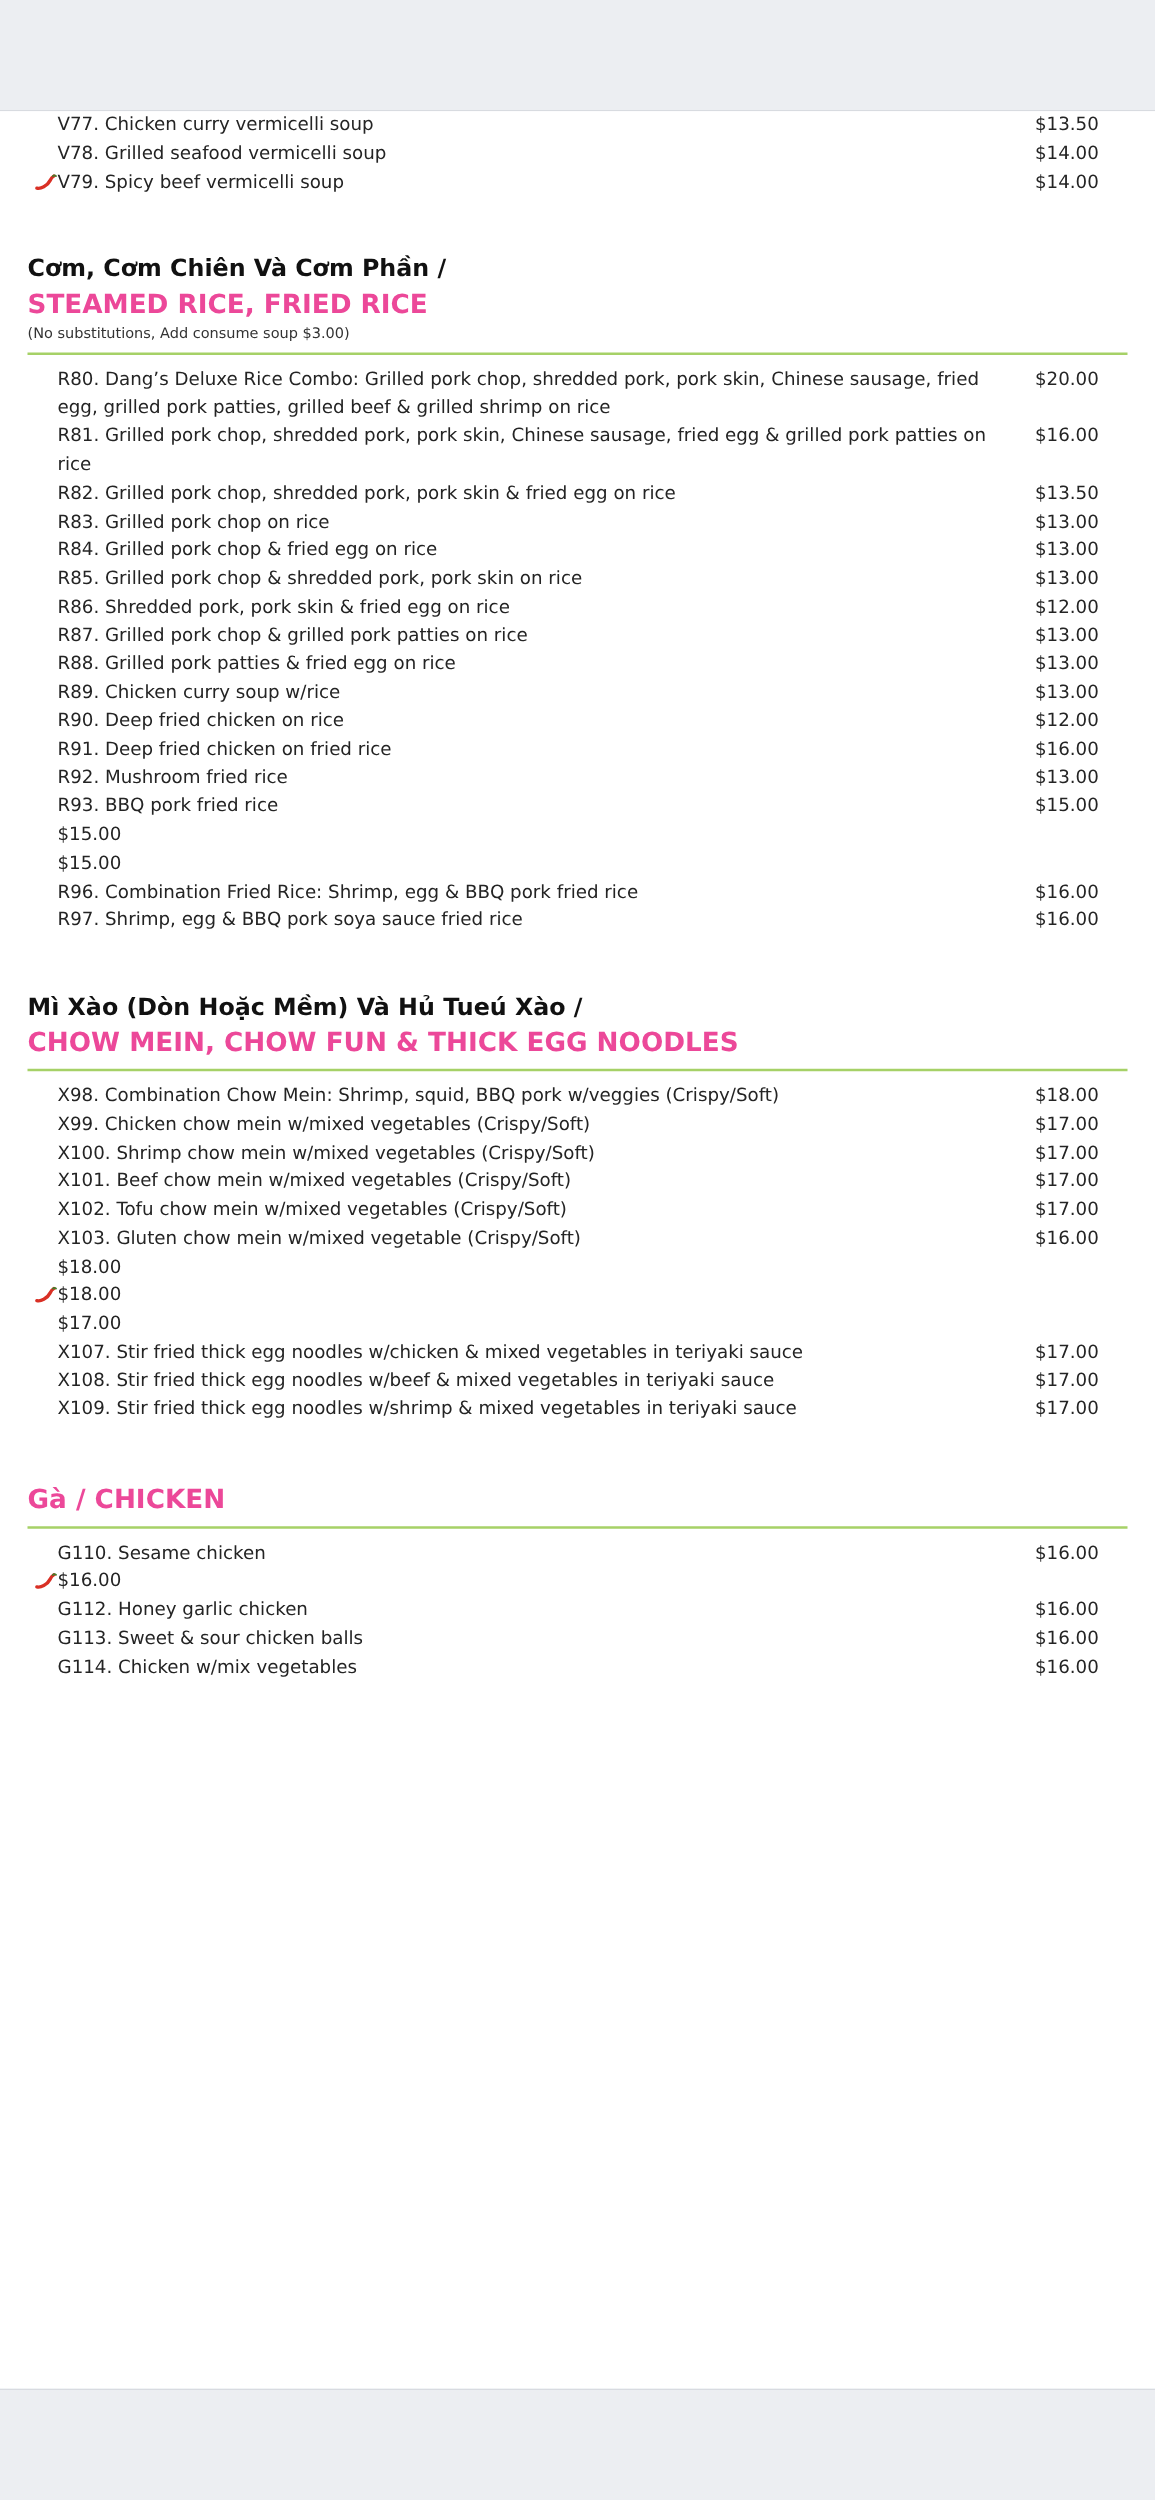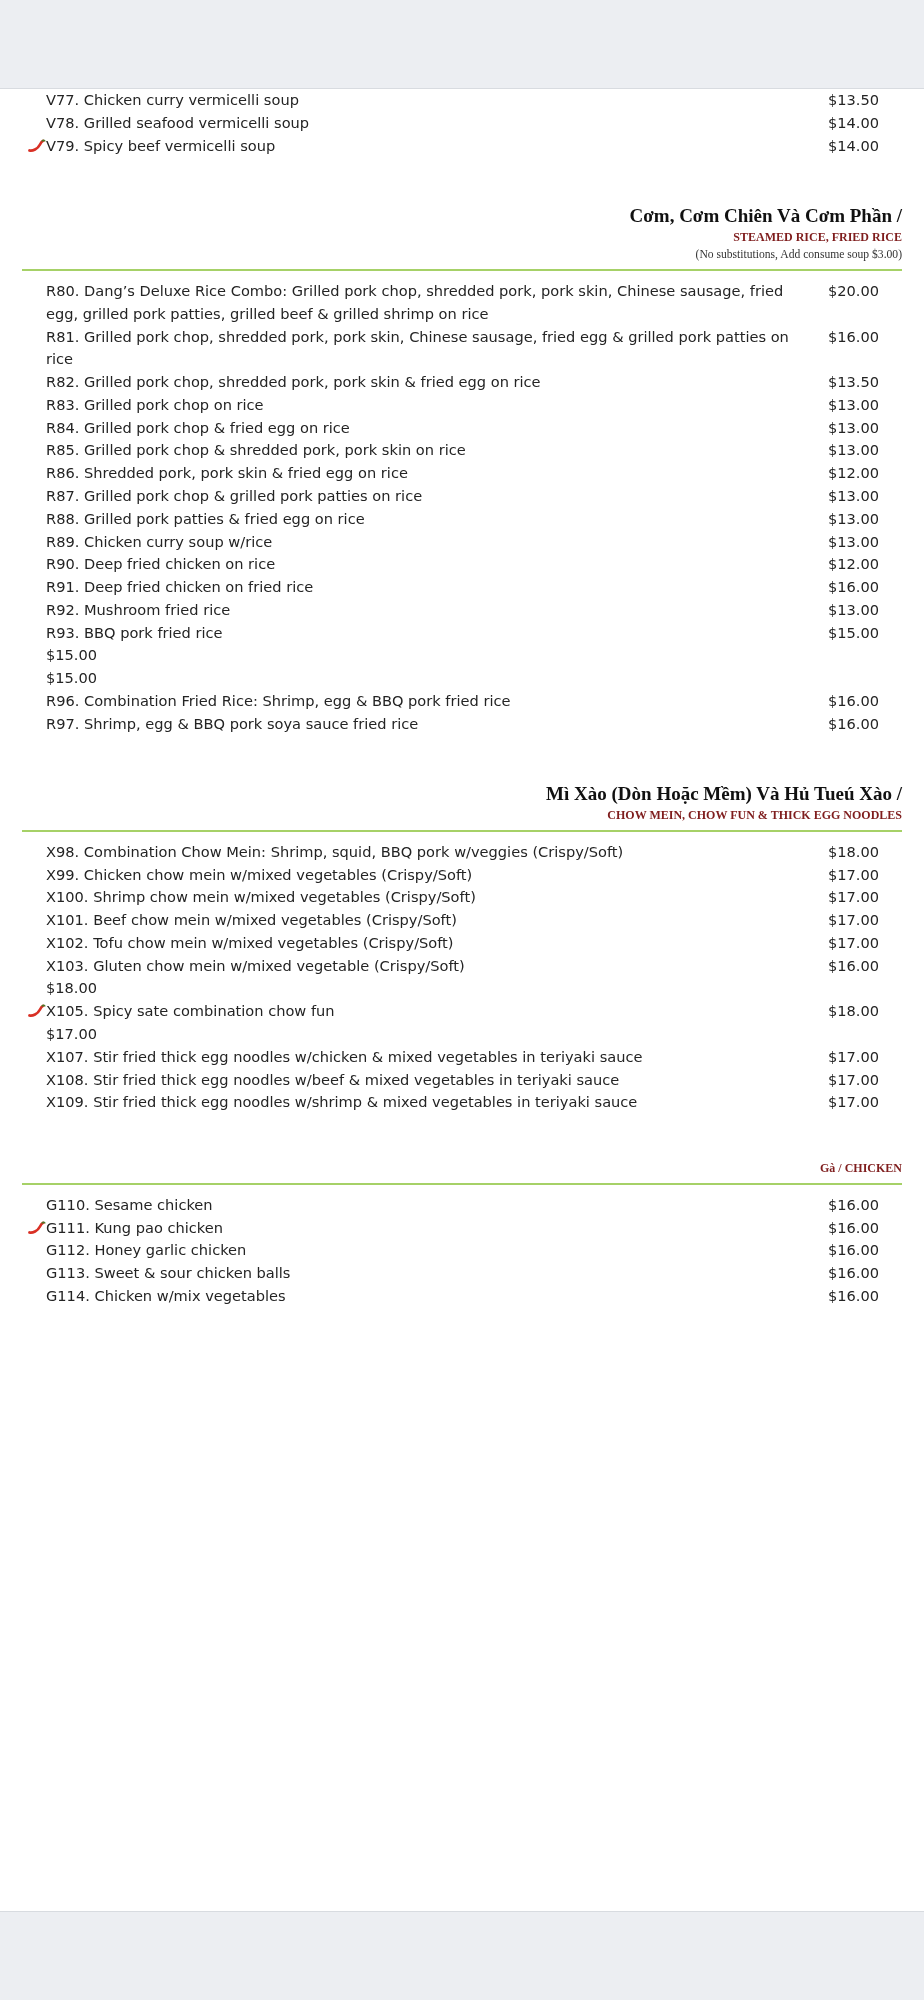--- a/index.html
+++ b/index.html
@@ -76,34 +76,33 @@
     width: 18px;
     height: 16px;
     pointer-events: none;
   }
 
   
   .section {
     margin-top: 0;
   }
   .sect-head {
-    text-align: right;
+    text-align: left;
     margin: 0 0 6px 0;
-    font-family: Liberation Serif, serif;
   }
   .sect-head .vn {
     font-size: 19px;
     font-weight: bold;
     color: #111;
     line-height: 1.35;
   }
   .sect-head .en {
-    font-size: 12px;
+    font-size: 21px;
     font-weight: bold;
-    color: #7f1d1d;
+    color: #ec4899;
     line-height: 1.4;
   }
   .sect-head .note {
     font-size: 11.6px;
     color: #333;
     font-weight: normal;
     line-height: 1.5;
     margin-top: 0;
   }
   .rule {
@@ -257,21 +256,20 @@
                 <span class="price">$16.00</span>
               </li>
               <li class="row">
                 <span class="price">$18.00</span>
               </li>
               <li class="row">
                 <svg class="chili" viewBox="0 0 24 20">
                   <path d="M2 16 C6 17 13 14 16 8 C17.5 5 18.5 4 20 3.2" fill="none" stroke="#d93025" stroke-width="3.6" stroke-linecap="round"></path>
                   <path d="M19 3.4 C20 2 21.6 2.2 22.4 3.2" fill="none" stroke="#4a7a2a" stroke-width="2" stroke-linecap="round"></path>
                 </svg>
-                <span class="name">X105. Spicy sate combination chow fun</span>
                 <span class="price">$18.00</span>
               </li>
               <li class="row">
                 <span class="price">$17.00</span>
               </li>
               <li class="row">
                 <span class="name">X107. Stir fried thick egg noodles w/chicken &amp; mixed vegetables in teriyaki sauce</span>
                 <span class="price">$17.00</span>
               </li>
               <li class="row">
@@ -293,21 +291,20 @@
             <ul class="items">
               <li class="row">
                 <span class="name">G110. Sesame chicken</span>
                 <span class="price">$16.00</span>
               </li>
               <li class="row">
                 <svg class="chili" viewBox="0 0 24 20">
                   <path d="M2 16 C6 17 13 14 16 8 C17.5 5 18.5 4 20 3.2" fill="none" stroke="#d93025" stroke-width="3.6" stroke-linecap="round"></path>
                   <path d="M19 3.4 C20 2 21.6 2.2 22.4 3.2" fill="none" stroke="#4a7a2a" stroke-width="2" stroke-linecap="round"></path>
                 </svg>
-                <span class="name">G111. Kung pao chicken</span>
                 <span class="price">$16.00</span>
               </li>
               <li class="row">
                 <span class="name">G112. Honey garlic chicken</span>
                 <span class="price">$16.00</span>
               </li>
               <li class="row">
                 <span class="name">G113. Sweet &amp; sour chicken balls</span>
                 <span class="price">$16.00</span>
               </li>

